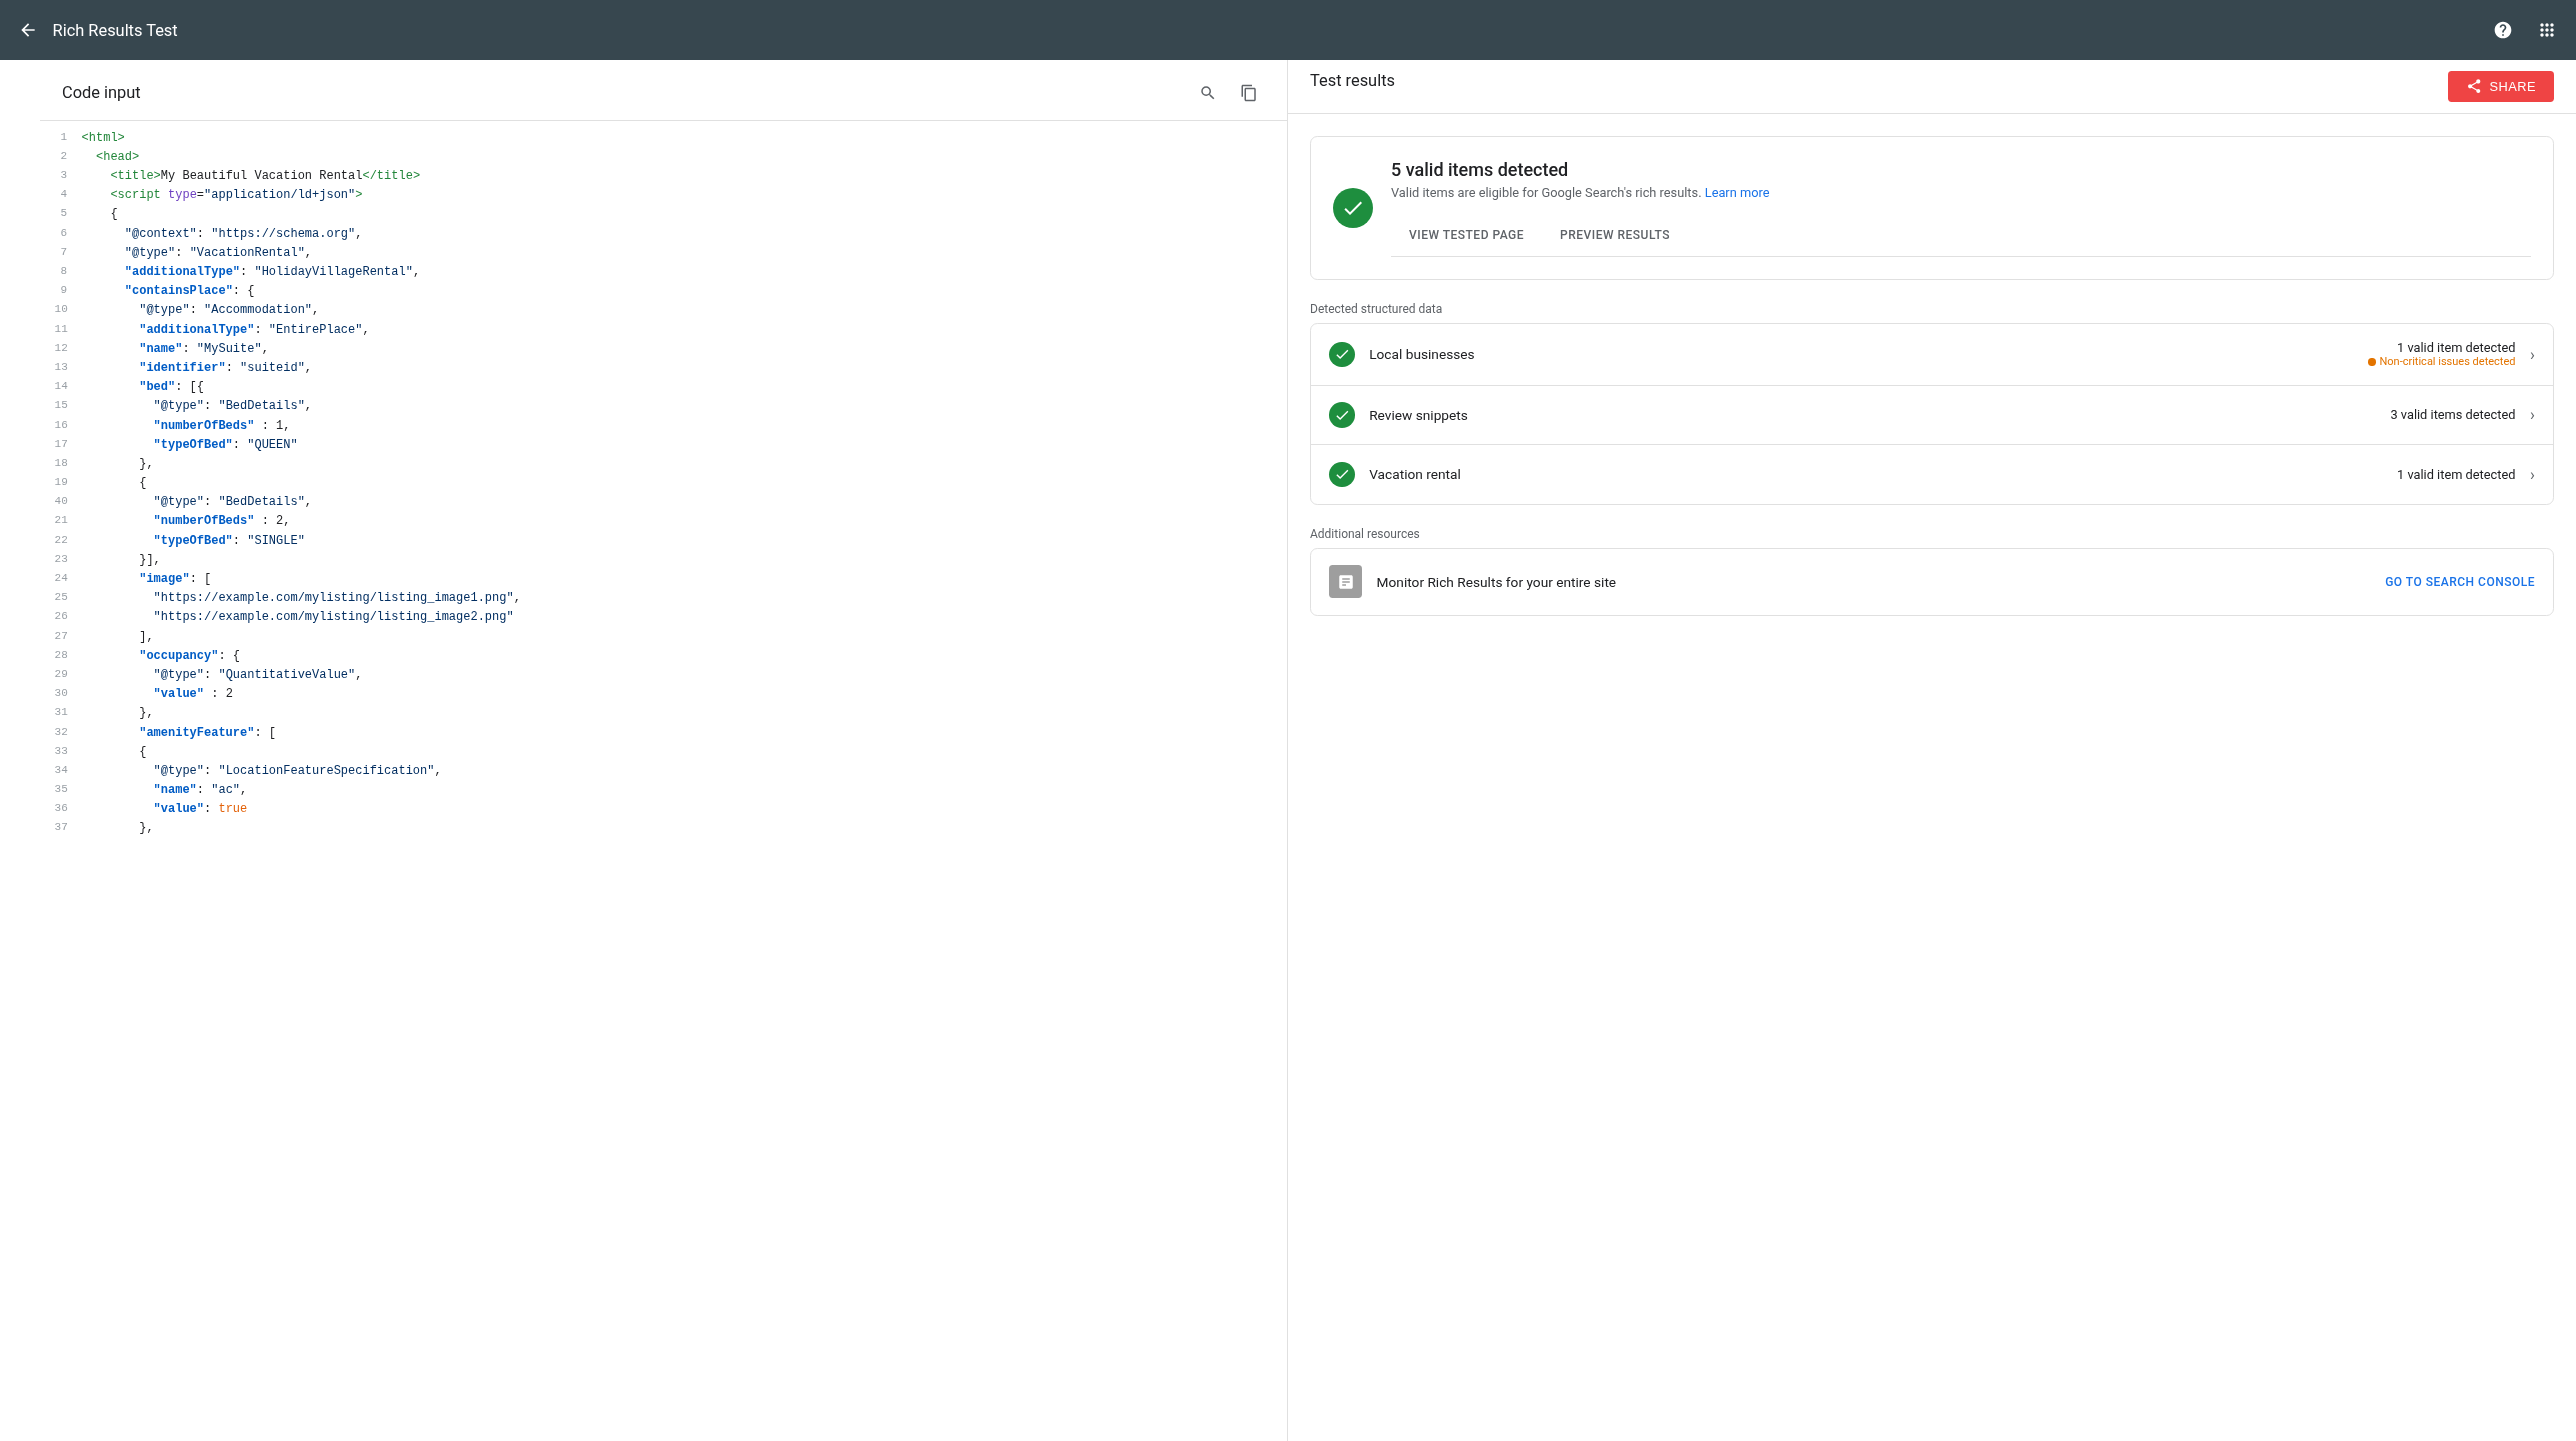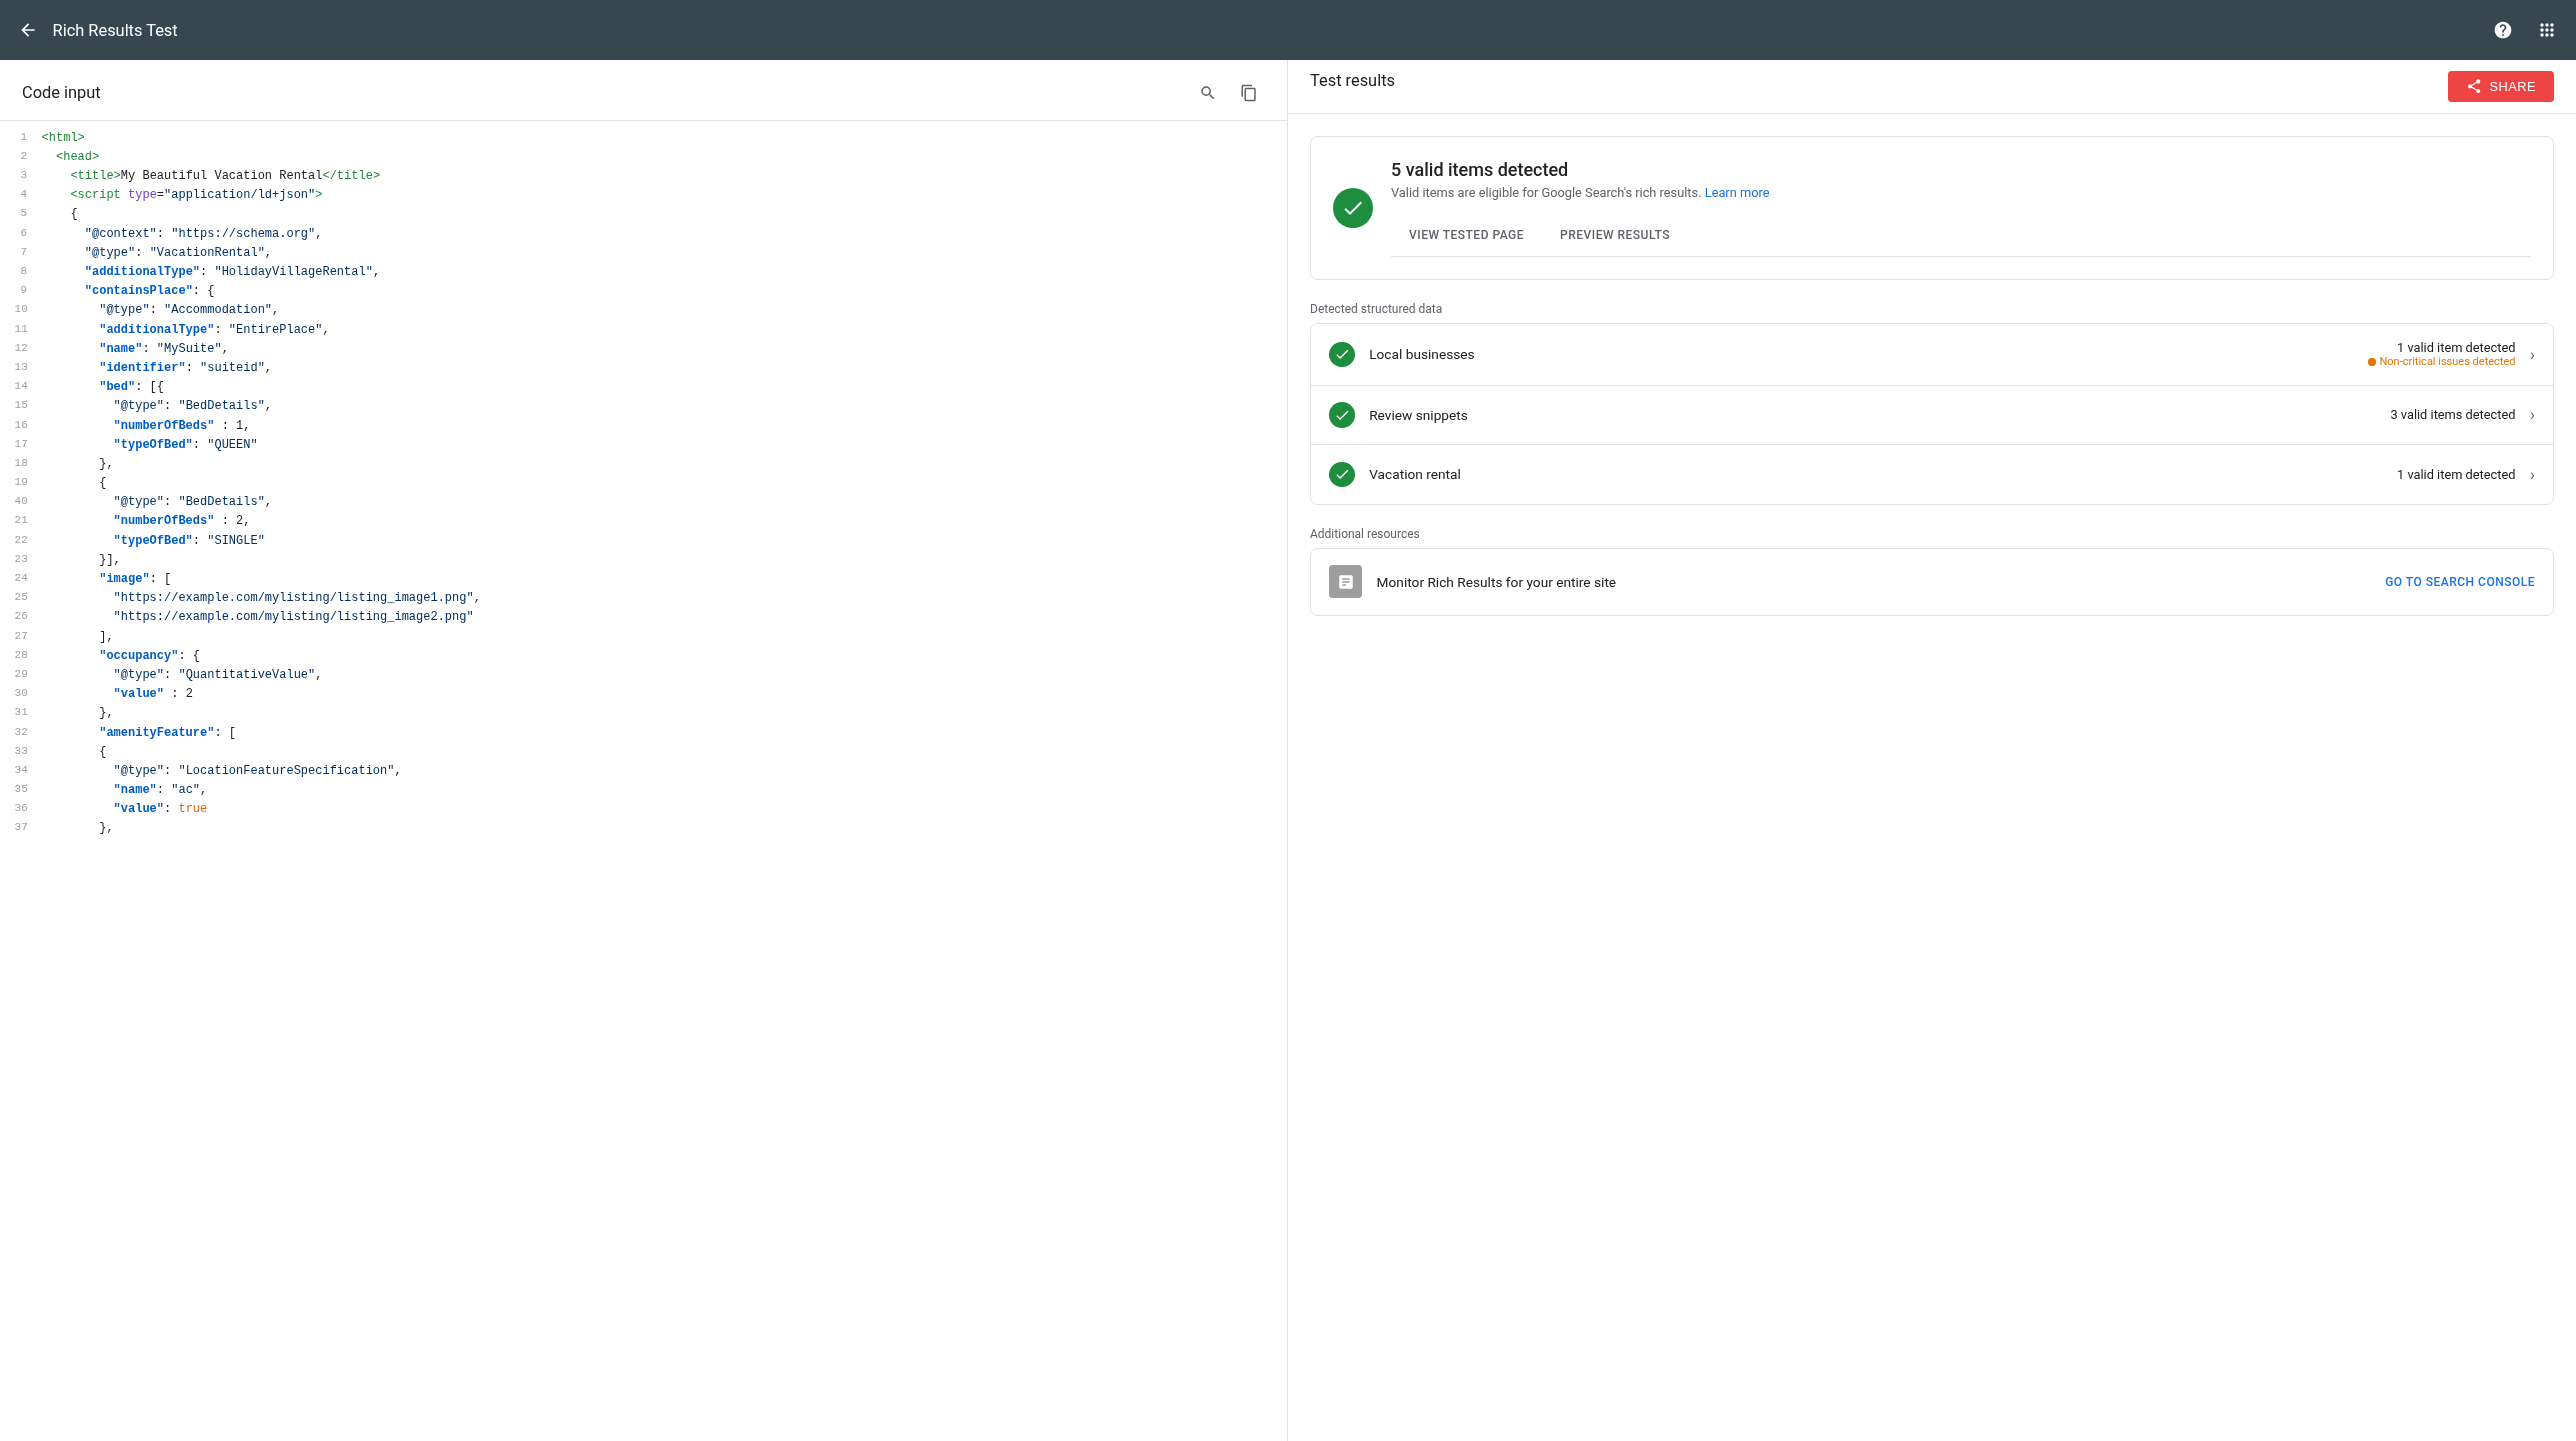--- a/index.html
+++ b/index.html
@@ -53,20 +53,21 @@
     }
 
     
     .code-panel {
       width: 50%;
       background: white;
       display: flex;
       flex-direction: column;
       border-right: 0.9px solid #e0e0e0;
       overflow: hidden;
+      padding-left: 40px;
     }
     .code-panel-header {
       display: flex;
       align-items: center;
       justify-content: space-between;
       padding: 16.4px 22px 11px;
       border-bottom: 0.9px solid #e0e0e0;
     }
     .code-panel-title {
       font-size: 16.4px;

